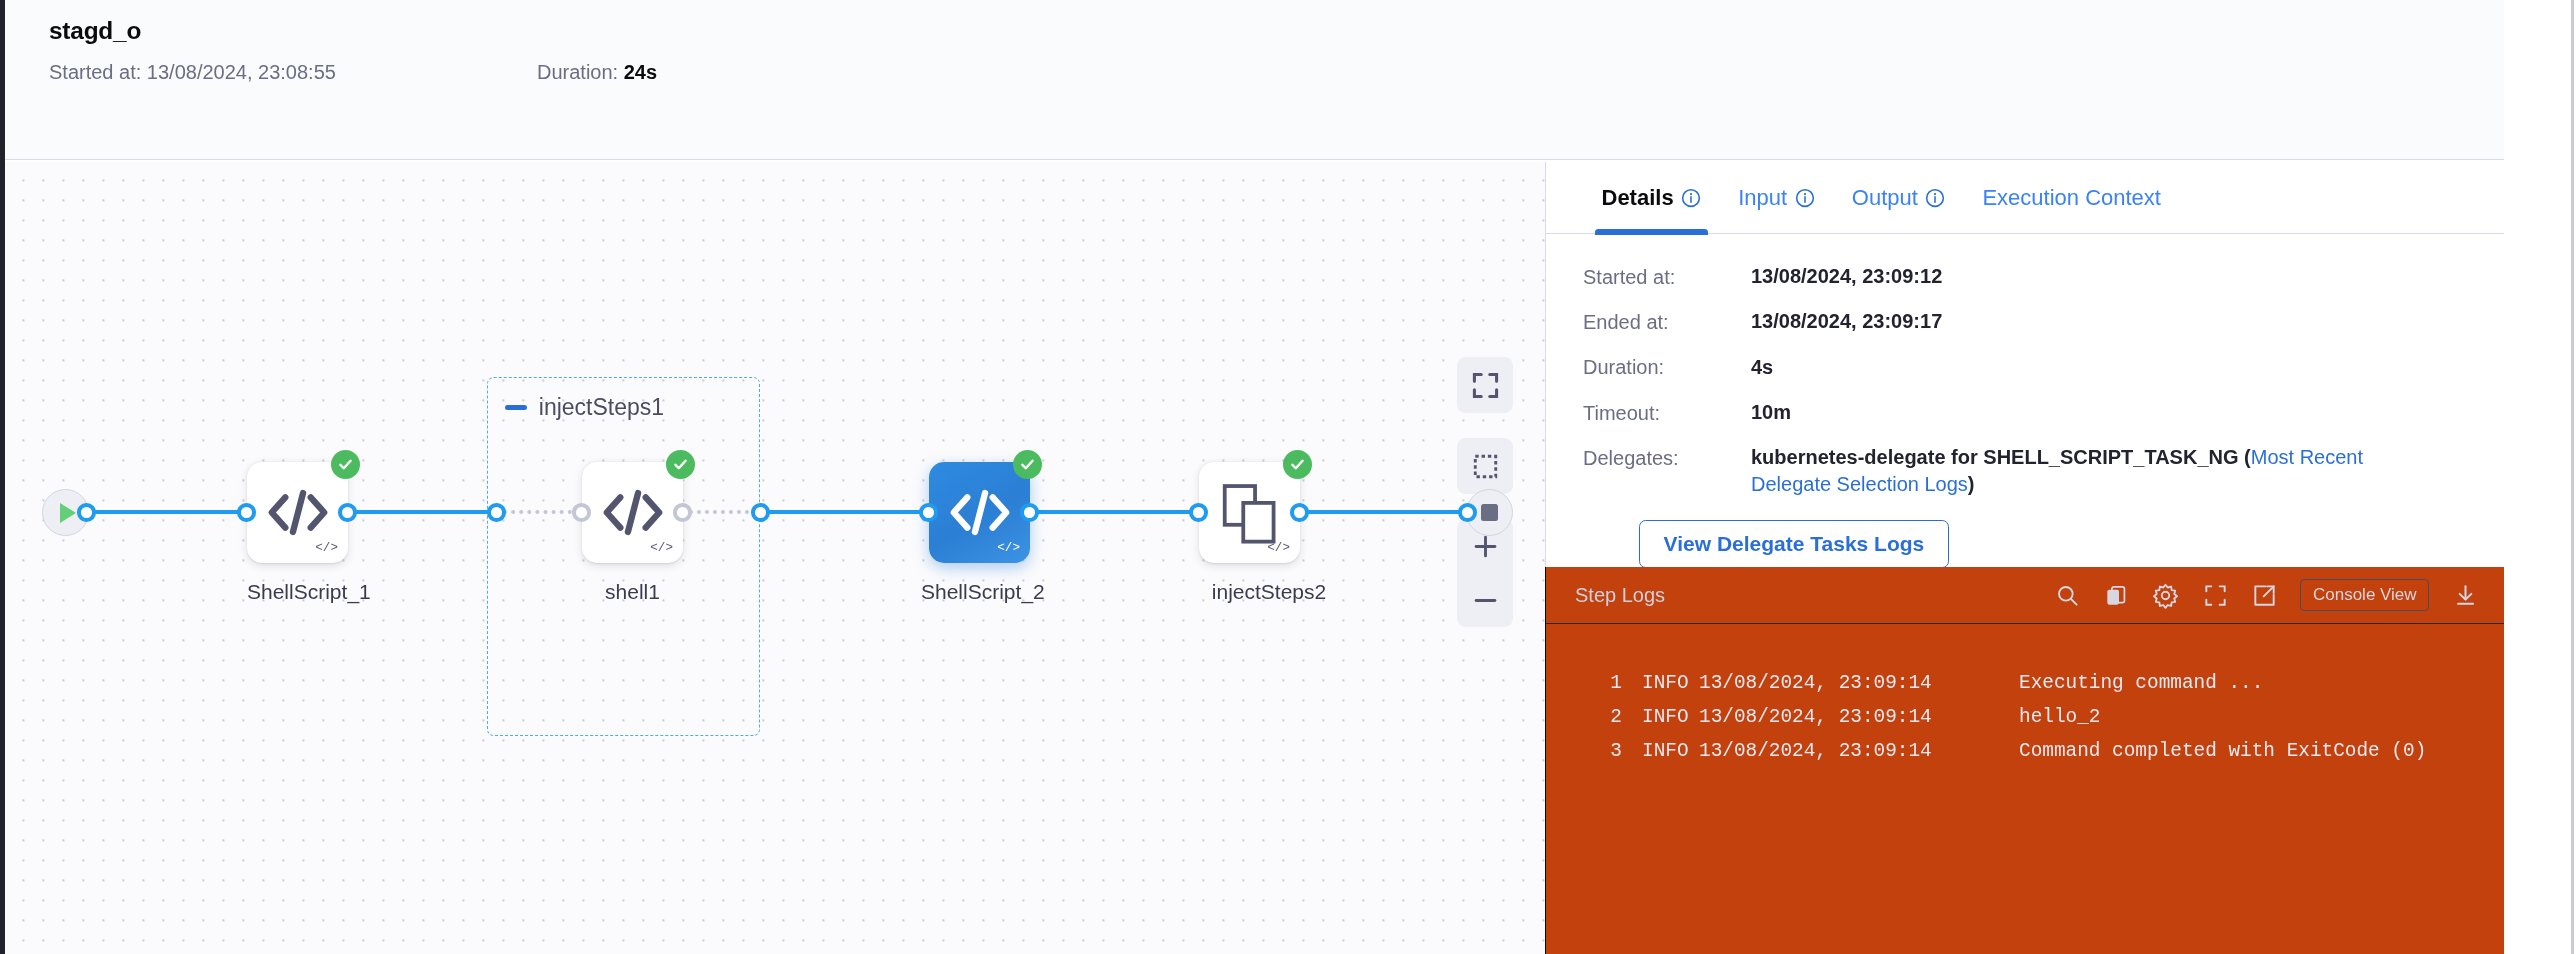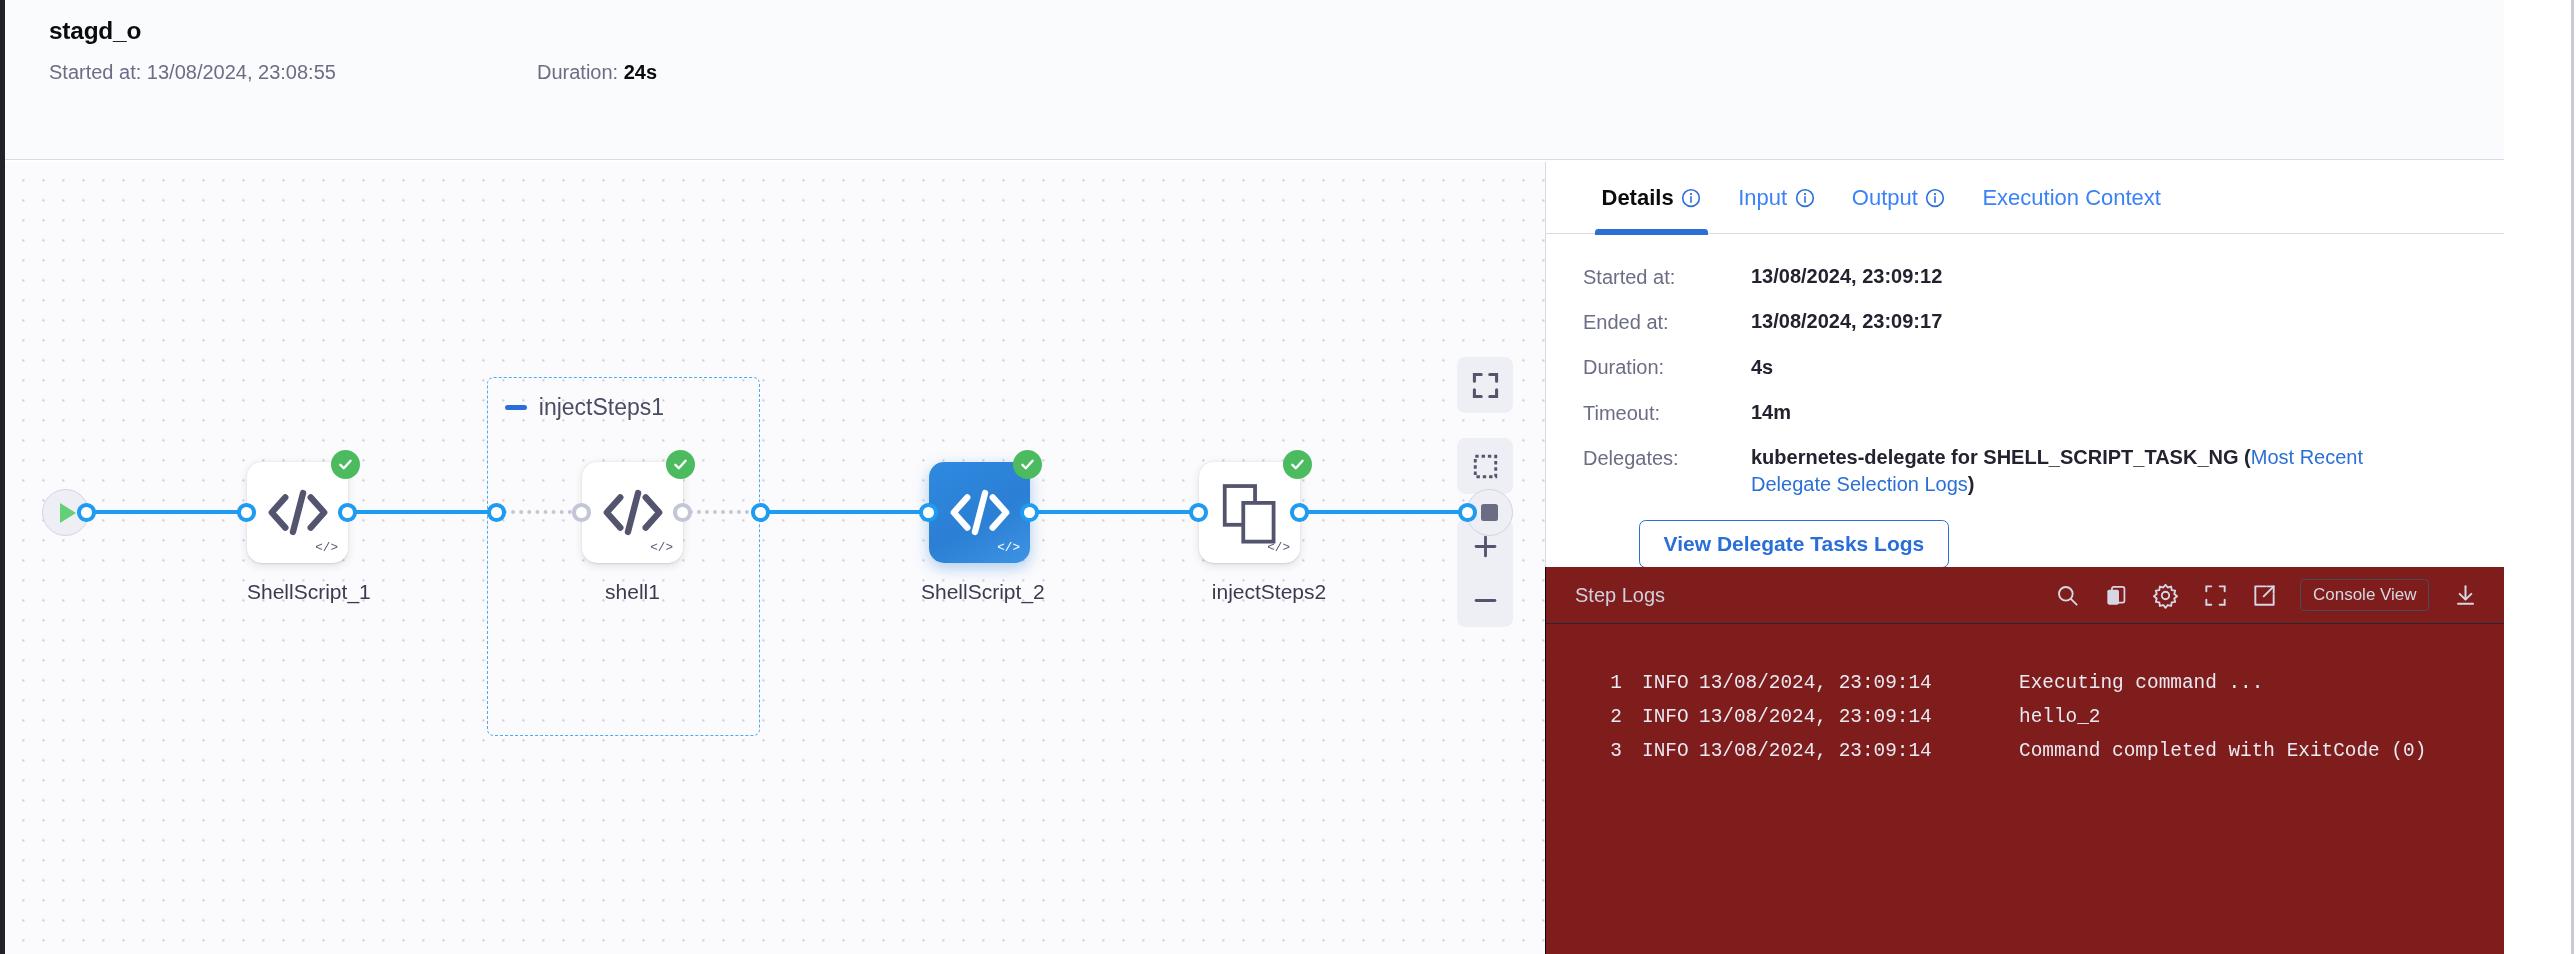--- a/index.html
+++ b/index.html
@@ -152,21 +152,21 @@
   .kv-val .lnk { color:#2a6fd8; font-weight:normal; cursor:pointer; }
   .delegate-btn {
     margin:22px 0 0 93px; display:inline-block; padding:11px 23.6px;
     border:1.7px solid #2a6fd8; border-radius:6.7px; color:#2a6fd8;
     font-size:21px; font-weight:bold; background:#ffffff; cursor:pointer; white-space:nowrap;
   }
 
   
   .log-panel {
     position:absolute; left:1545px; top:567px; width:960px; height:388px;
-    background:#7f1d1d; border-left:1.7px solid #0a0a0c;
+    background:#c2410c; border-left:1.7px solid #0a0a0c;
   }
   .log-bar {
     position:absolute; left:0; top:0; width:100%; height:57px;
     display:flex; align-items:center; border-bottom:0.8px solid #26262e;
   }
   .log-title { margin-left:29px; font-size:20px; color:#cfd0dd; white-space:nowrap; }
   .log-tools { margin-left:auto; display:flex; align-items:center; gap:23.6px; padding-right:27px; }
   .log-tools svg { display:block; cursor:pointer; }
   .console-view-btn {
     border:0.8px solid #4a4b58; border-radius:4.2px; padding:5px 11.8px;
@@ -393,21 +393,21 @@
       <div class="kv-row">
         <div class="kv-key">Ended at:</div>
         <div class="kv-val">13/08/2024, 23:09:17</div>
       </div>
       <div class="kv-row">
         <div class="kv-key">Duration:</div>
         <div class="kv-val">4s</div>
       </div>
       <div class="kv-row">
         <div class="kv-key">Timeout:</div>
-        <div class="kv-val">14m</div>
+        <div class="kv-val">10m</div>
       </div>
       <div class="kv-row">
         <div class="kv-key">Delegates:</div>
         <div class="kv-val"><span>kubernetes-delegate for SHELL_SCRIPT_TASK_NG (</span><span class="lnk">Most Recent Delegate Selection Logs</span><span>)</span></div>
       </div>
       <div class="delegate-btn">View Delegate Tasks Logs</div>
     </div>
   </div>
 
   <div class="log-panel">

